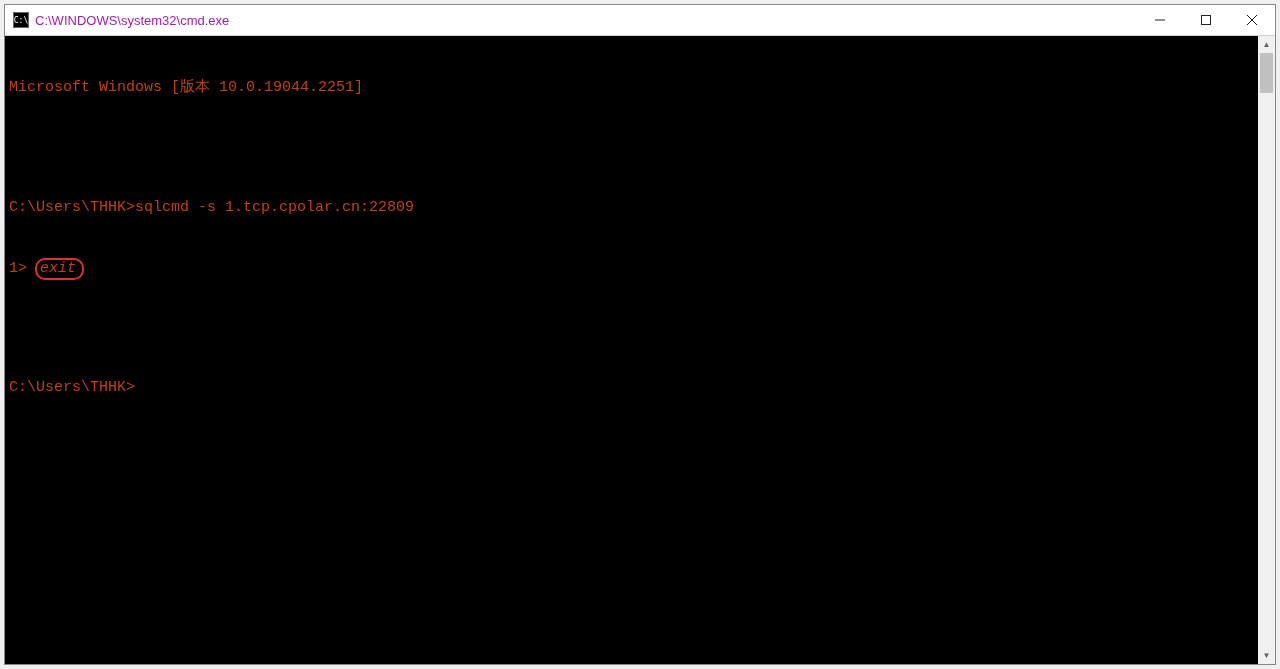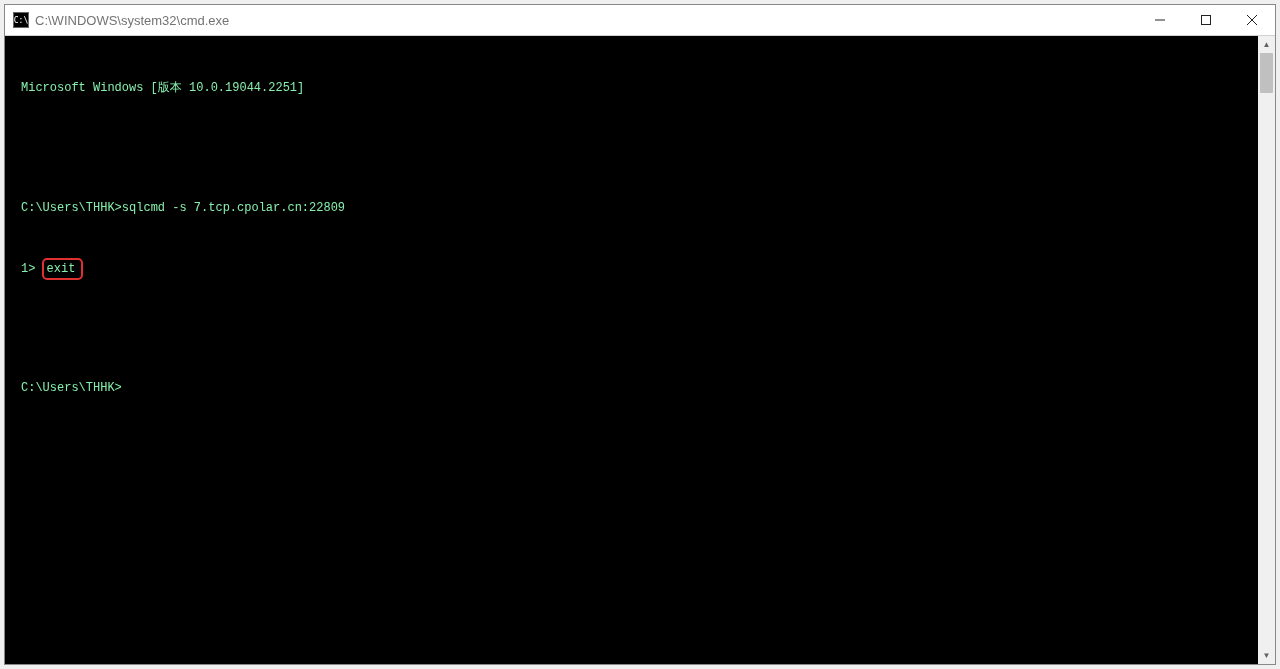--- a/index.html
+++ b/index.html
@@ -43,21 +43,21 @@
       display: flex;
       align-items: center;
       justify-content: center;
       font-size: 8px;
       color: #fff;
       font-family: monospace;
     }
     .titlebar-text {
       flex: 1;
       font-size: 13px;
-      color: #737373;
+      color: #a21caf;
       padding-top: 1px;
     }
     .titlebar-controls {
       display: flex;
       height: 100%;
     }
     .titlebar-btn {
       width: 46px;
       height: 100%;
       display: flex;
@@ -75,40 +75,41 @@
       fill: none;
     }
     .content-wrap {
       flex: 1;
       display: flex;
       background: #000;
     }
     .terminal {
       flex: 1;
       background: #000000;
-      color: #86efac;
+      color: #c2410c;
       font-family: "NSimSun", "SimSun", "Consolas", "Courier New", monospace;
-      font-size: 12px;
+      font-size: 15px;
       line-height: 20px;
-      padding: 2px 16px;
+      padding: 2px 4px;
       white-space: pre;
       overflow: hidden;
       position: relative;
     }
     .line {
       display: block;
       height: 20px;
     }
     .highlight-box {
       display: inline-block;
       border: 2px solid #e03030;
-      border-radius: 5px;
+      border-radius: 10px;
       padding: 0 6px 0 3px;
       line-height: 18px;
       margin-left: -1px;
+      font-style: italic;
     }
     .scrollbar {
       width: 17px;
       background: #f0f0f0;
       position: relative;
       display: flex;
       flex-direction: column;
     }
     .scrollbar-arrow {
       height: 17px;
@@ -156,21 +157,21 @@
             <line x1="0" y1="0" x2="10" y2="10"></line>
             <line x1="10" y1="0" x2="0" y2="10"></line>
           </svg>
       </div>
     </div>
   </div>
   <div class="content-wrap">
     <div class="terminal">
       <span class="line">Microsoft Windows [版本 10.0.19044.2251]</span>
       <span class="line"></span>
-      <span class="line"><span>C:\Users\THHK&gt;</span><span>sqlcmd -s 7.tcp.cpolar.cn:22809</span></span>
+      <span class="line"><span>C:\Users\THHK&gt;</span><span>sqlcmd -s 1.tcp.cpolar.cn:22809</span></span>
       <span class="line"><span>1&gt; </span><span class="highlight-box">exit</span></span>
       <span class="line"></span>
       <span class="line"><span>C:\Users\THHK&gt;</span></span>
     </div>
     <div class="scrollbar">
       <div class="scrollbar-arrow">▲</div>
       <div class="scrollbar-track">
         <div class="scrollbar-thumb"></div>
       </div>
       <div class="scrollbar-arrow">▼</div>

